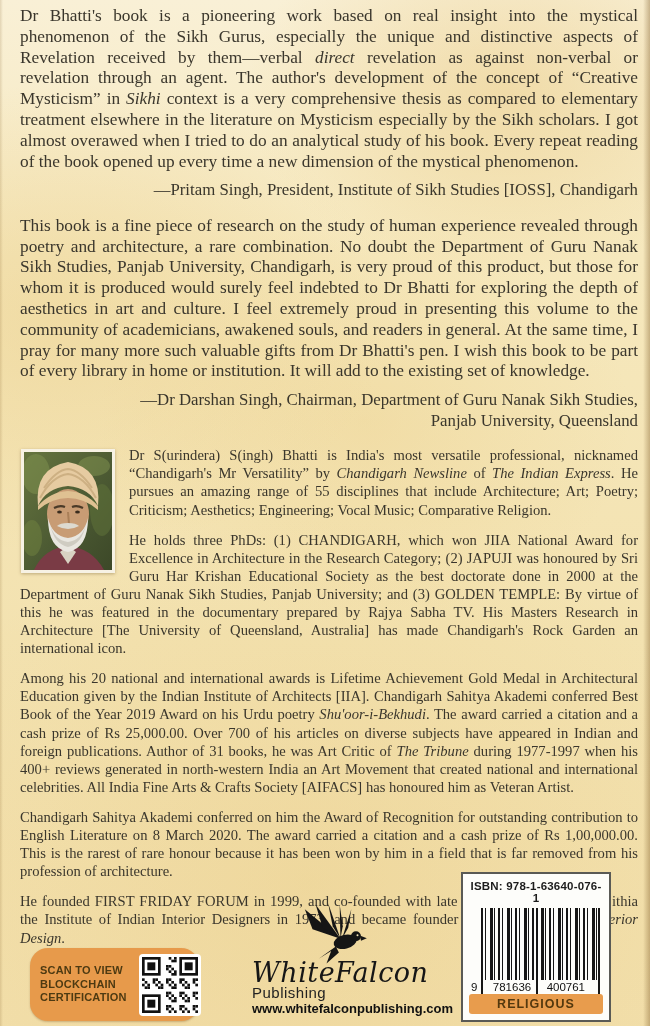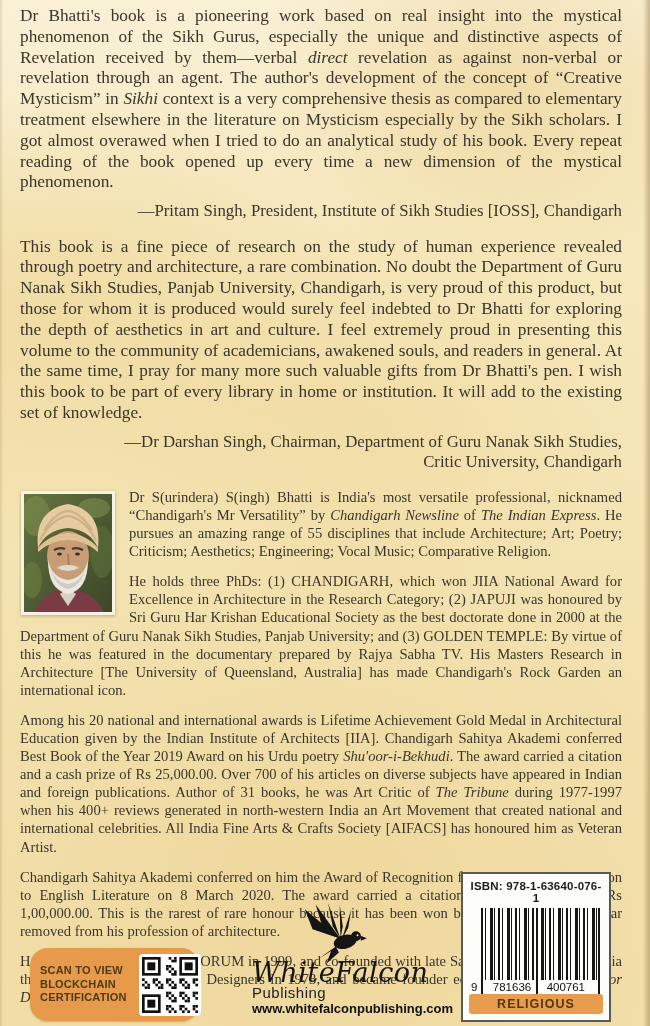--- a/index.html
+++ b/index.html
@@ -12,21 +12,21 @@
       radial-gradient(520px 380px at 10% 31%, rgba(231,199,124,.38), transparent 62%),
       radial-gradient(430px 330px at 56% 41%, rgba(234,204,131,.34), transparent 62%),
       radial-gradient(640px 520px at 48% 86%, rgba(230,196,120,.30), transparent 70%),
       linear-gradient(180deg,#f9f0d6 0%,#f6e8bd 25%,#f3e2b0 62%,#f2dfab 100%);
   }
   .cover::after{content:"";position:absolute;right:0;top:0;bottom:0;width:7px;
     background:linear-gradient(90deg,transparent,rgba(122,86,34,.38));pointer-events:none;}
   .cover::before{content:"";position:absolute;left:0;top:0;bottom:0;width:3px;
     background:linear-gradient(270deg,transparent,rgba(122,86,34,.18));pointer-events:none;}
 
-  .content{position:absolute;left:0;top:0;right:0;padding:6px 28px 0 20px;box-sizing:border-box;}
+  .content{position:absolute;left:0;top:0;right:0;padding:6px 12px 0 20px;box-sizing:border-box;}
   .testimonial{font-size:17.3px;line-height:20.8px;text-align:justify;margin:0 0 3px 0;}
   .attribution{font-size:16.8px;line-height:20.5px;text-align:right;margin:8px 0 15px 0;}
   .attribution .attr-line{display:block;text-align:right;}
 
   .bio{margin-top:4px;}
   .bio p{font-size:14.6px;line-height:18.1px;text-align:justify;margin:0 0 12px 0;}
   .photo{
     float:left;width:94px;height:124px;box-sizing:border-box;
     border:3px solid #f7f2e4;margin:3px 14px 4px 1px;
     box-shadow:0 1px 3px rgba(90,60,20,.35);
@@ -81,21 +81,21 @@
 
 <div class="cover">
   <div class="content">
 
     <p class="testimonial"><span>Dr Bhatti's book is a pioneering work based on real insight into the mystical phenomenon of the Sikh Gurus, especially the unique and distinctive aspects of Revelation received by them—verbal </span><span style="font-style: italic;">direct</span><span> revelation as against non-verbal or revelation through an agent. The author's development of the concept of “Creative Mysticism” in </span><span style="font-style: italic;">Sikhi</span><span> context is a very comprehensive thesis as compared to elementary treatment elsewhere in the literature on Mysticism especially by the Sikh scholars. I got almost overawed when I tried to do an analytical study of his book. Every repeat reading of the book opened up every time a new dimension of the mystical phenomenon.</span></p>
     <div class="attribution">—Pritam Singh, President, Institute of Sikh Studies [IOSS], Chandigarh</div>
 
     <p class="testimonial"><span>This book is a fine piece of research on the study of human experience revealed through poetry and architecture, a rare combination. No doubt the Department of Guru Nanak Sikh Studies, Panjab University, Chandigarh, is very proud of this product, but those for whom it is produced would surely feel indebted to Dr Bhatti for exploring the depth of aesthetics in art and culture. I feel extremely proud in presenting this volume to the community of academicians, awakened souls, and readers in general. At the same time, I pray for many more such valuable gifts from Dr Bhatti's pen. I wish this book to be part of every library in home or institution. It will add to the existing set of knowledge.</span></p>
     <div class="attribution">
       <span class="attr-line">—Dr Darshan Singh, Chairman, Department of Guru Nanak Sikh Studies,</span>
-      <span class="attr-line">Critic University, Chandigarh</span>
+      <span class="attr-line">Panjab University, Queensland</span>
     </div>
 
     <div class="bio">
       <div class="photo">
         <svg width="88" height="118" viewBox="0 0 88 118">
           <defs>
             <linearGradient id="bg" x1="0" y1="0" x2="1" y2="1">
               <stop offset="0" stop-color="#66753f"></stop>
               <stop offset=".55" stop-color="#4c5a33"></stop>
               <stop offset="1" stop-color="#3c4828"></stop>

